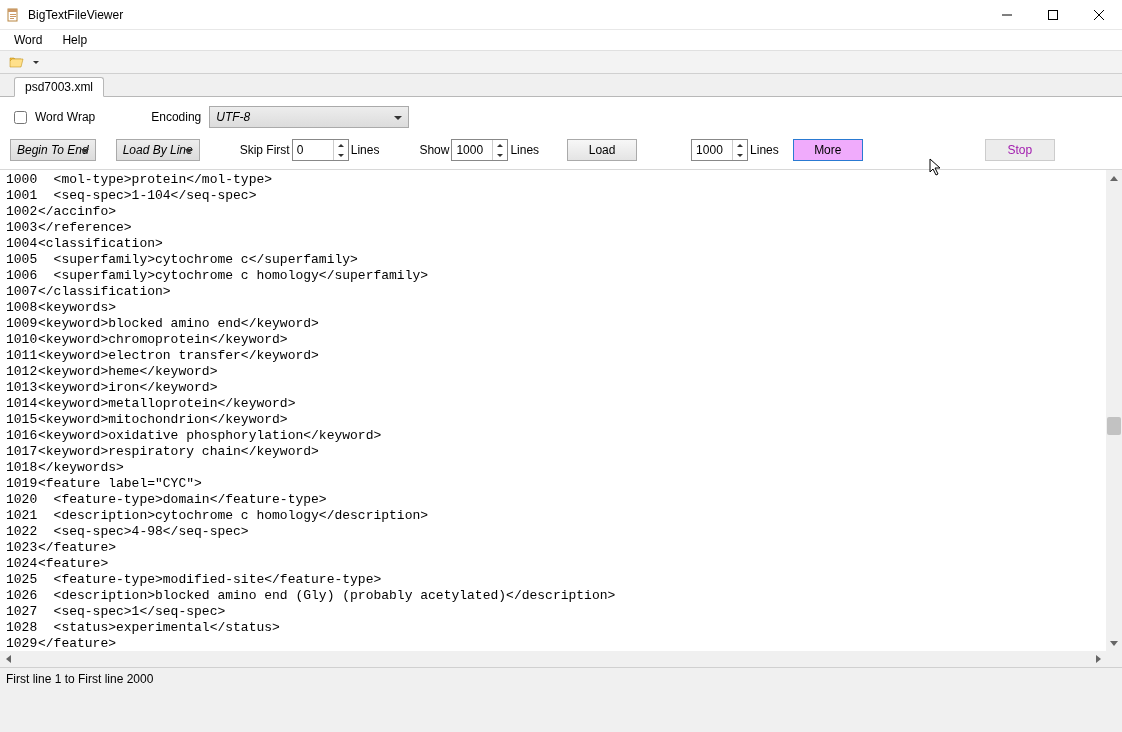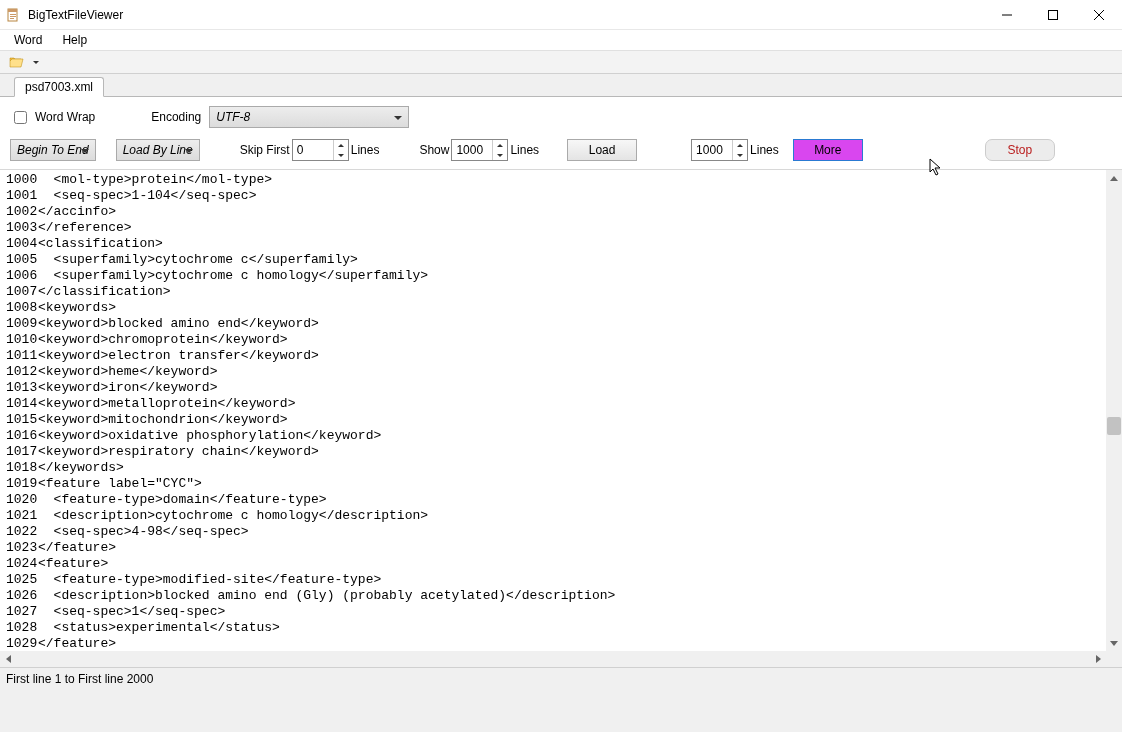--- a/index.html
+++ b/index.html
@@ -124,22 +124,22 @@
   }
   .btn {
     border: 1px solid #aaa;
     background: linear-gradient(#f7f7f7,#e4e4e4);
     height: 22px;
     min-width: 70px;
     padding: 0 14px;
     display:inline-flex; align-items:center; justify-content:center;
     cursor: default;
   }
-  .btn.disabled { color:#b91c1c; background:#ececec; border-color:#ccc;border-radius:7px; }
-  .btn.highlight { border: 1px solid #2a7ad2; background:#d946ef; }
+  .btn.disabled { color:#a21caf; background:#ececec; border-color:#ccc; }
+  .btn.highlight { border: 1px solid #2a7ad2; background:#f0abfc; }
   .spinner {
     border: 1px solid #888;
     height: 22px;
     display:flex; align-items:center;
     background:#fff;
     padding: 0;
   }
   .spinner input {
     border: none; outline: none;
     width: 40px; height: 20px;

